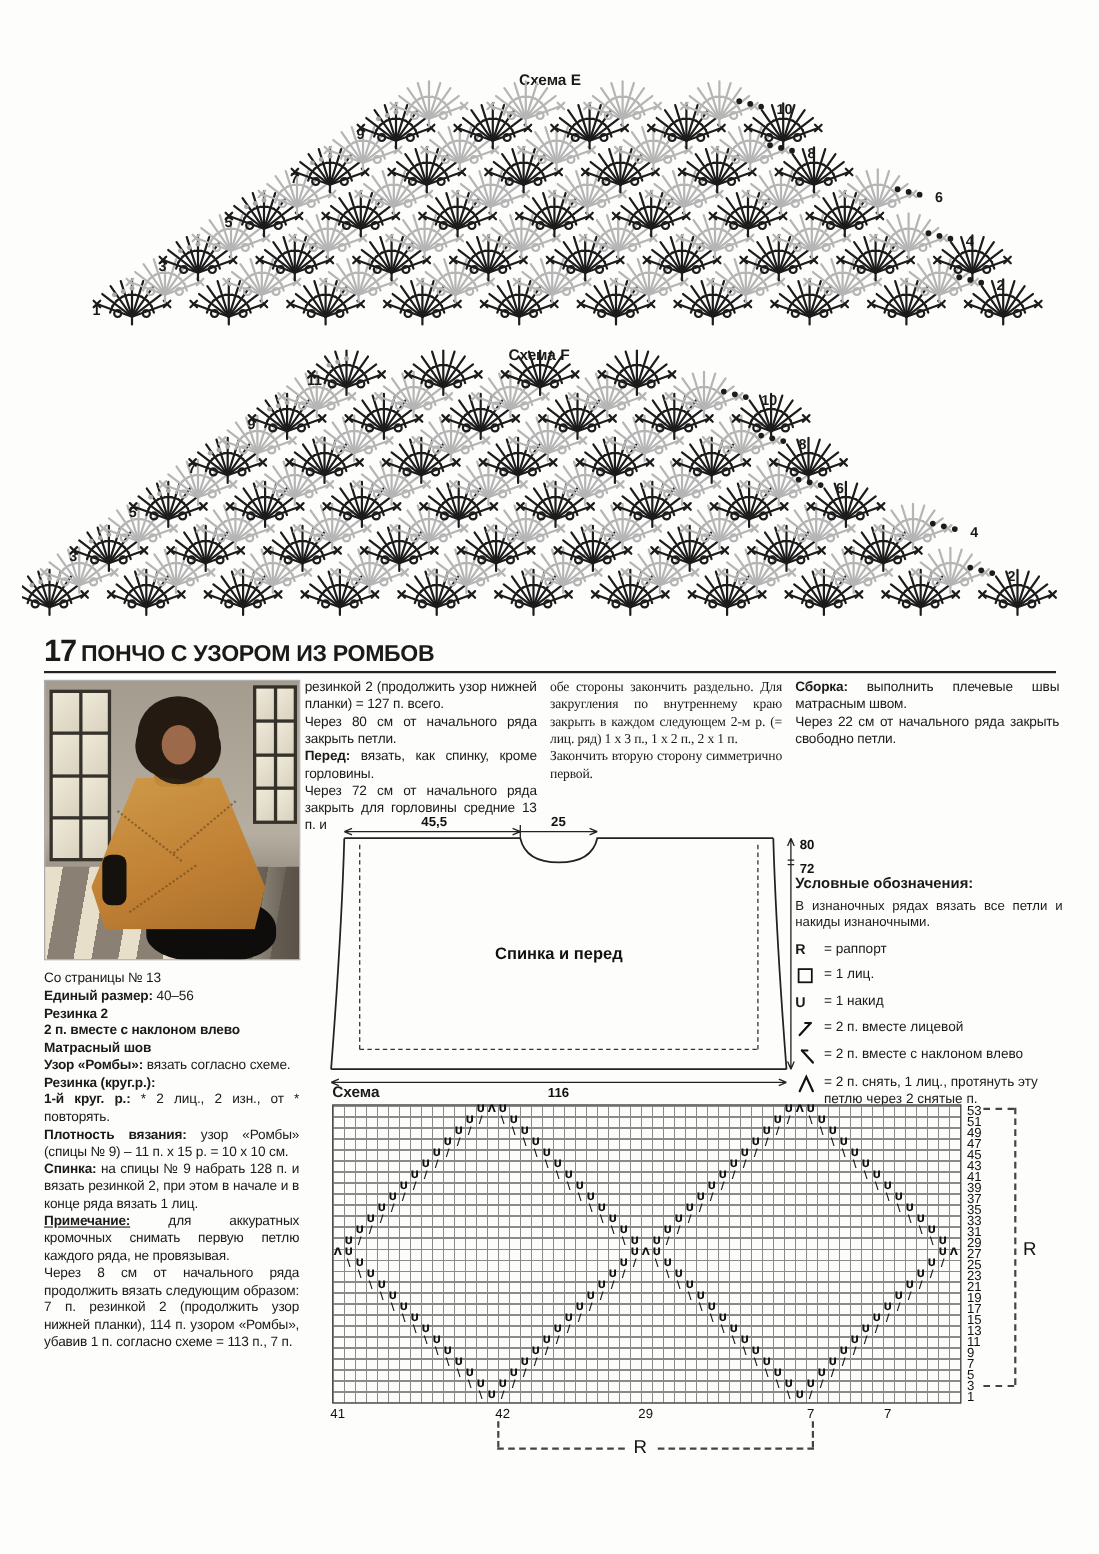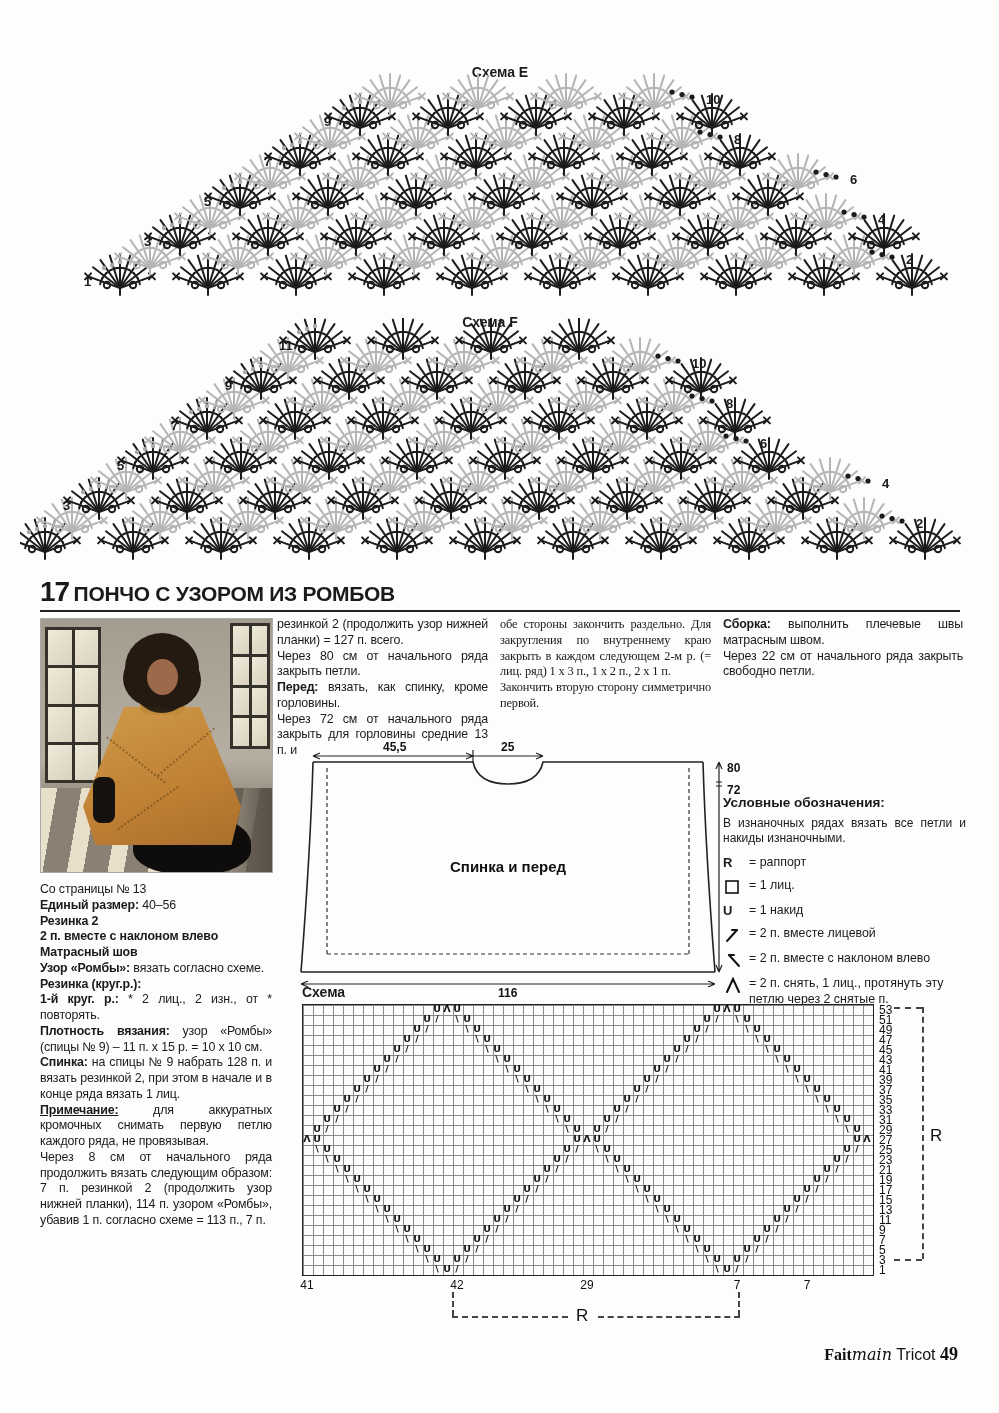--- a/index.html
+++ b/index.html
@@ -739,16 +739,13 @@
       <span class="ksym" style="left: 420px; top: 260px;">U</span>
       <span class="ksym" style="left: 430px; top: 260px;">/</span>
       <span class="knum" style="left: 577px; top: 261px;">1</span>
       <span class="kbnum" style="left: -7px; top: 274px;">41</span>
       <span class="kbnum" style="left: 143px; top: 274px;">42</span>
       <span class="kbnum" style="left: 273px; top: 274px;">29</span>
       <span class="kbnum" style="left: 423px; top: 274px;">7</span>
       <span class="kbnum" style="left: 493px; top: 274px;">7</span>
     </div>
 
-  <div class="footer">
-    <span class="f-bold">Fait</span><span class="f-script">main</span><span class="f-rest"> Tricot </span><span class="f-page">49</span>
-  </div>
 </div>
 
 </body></html>

